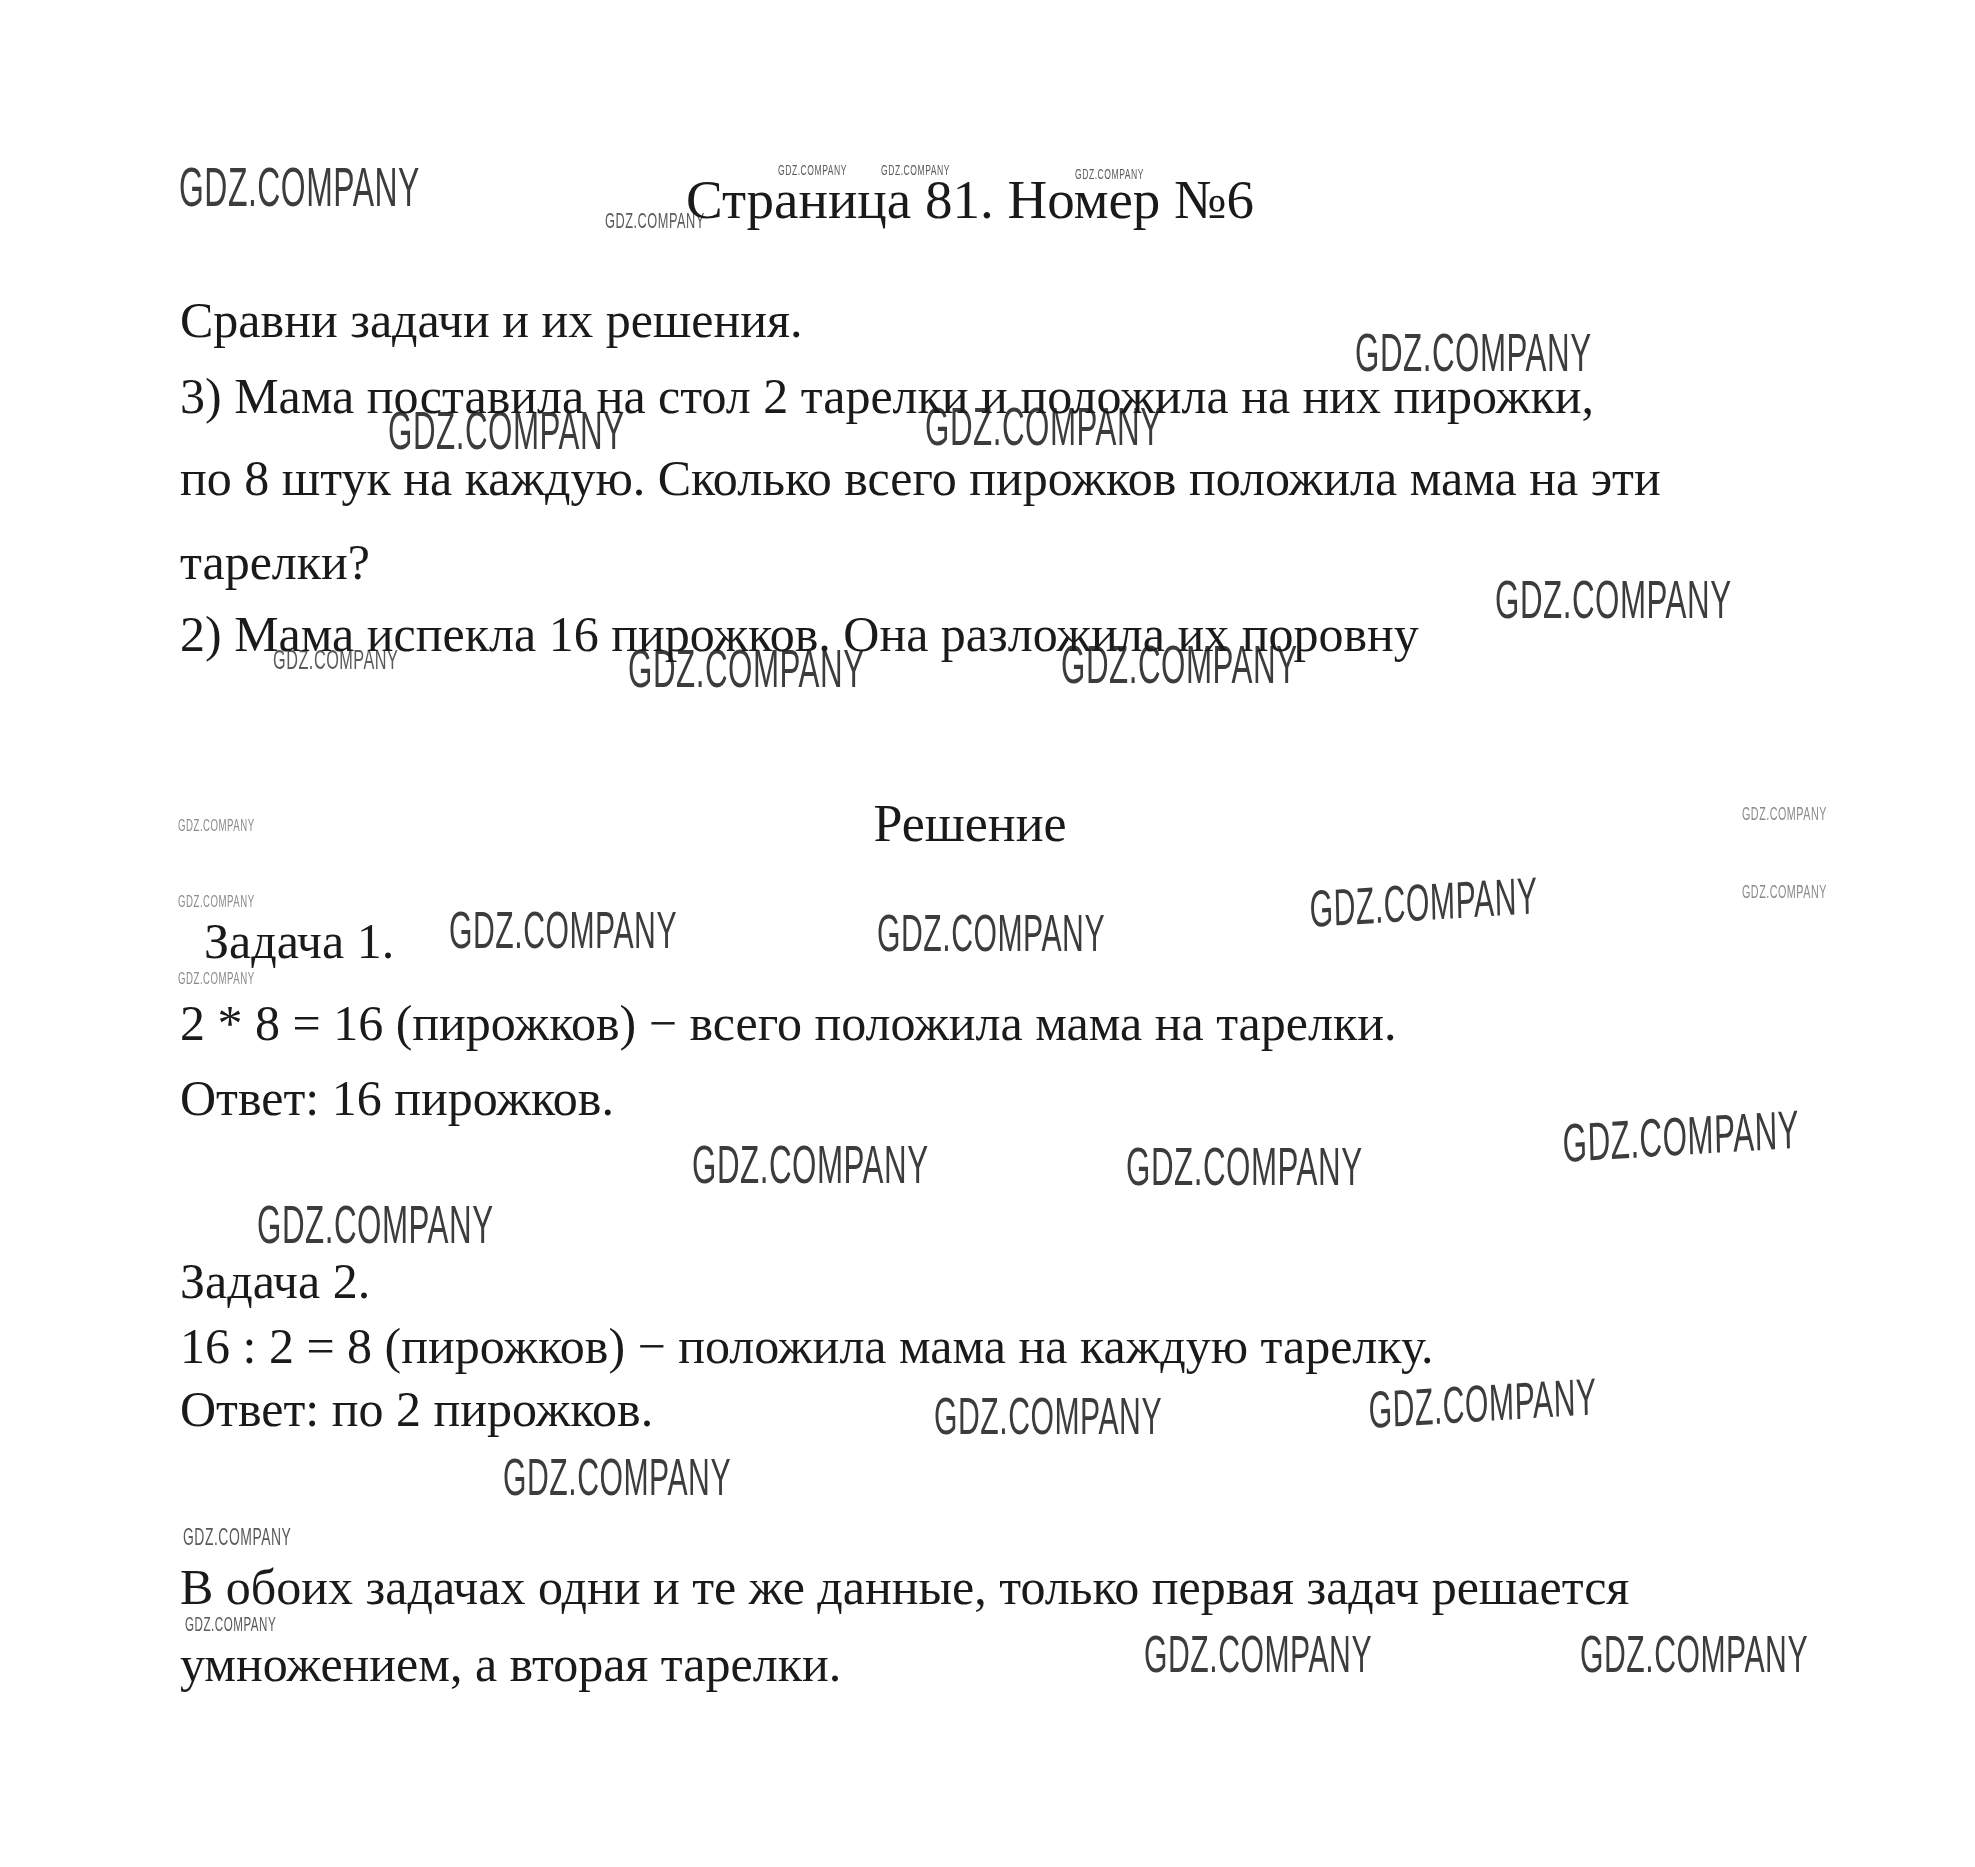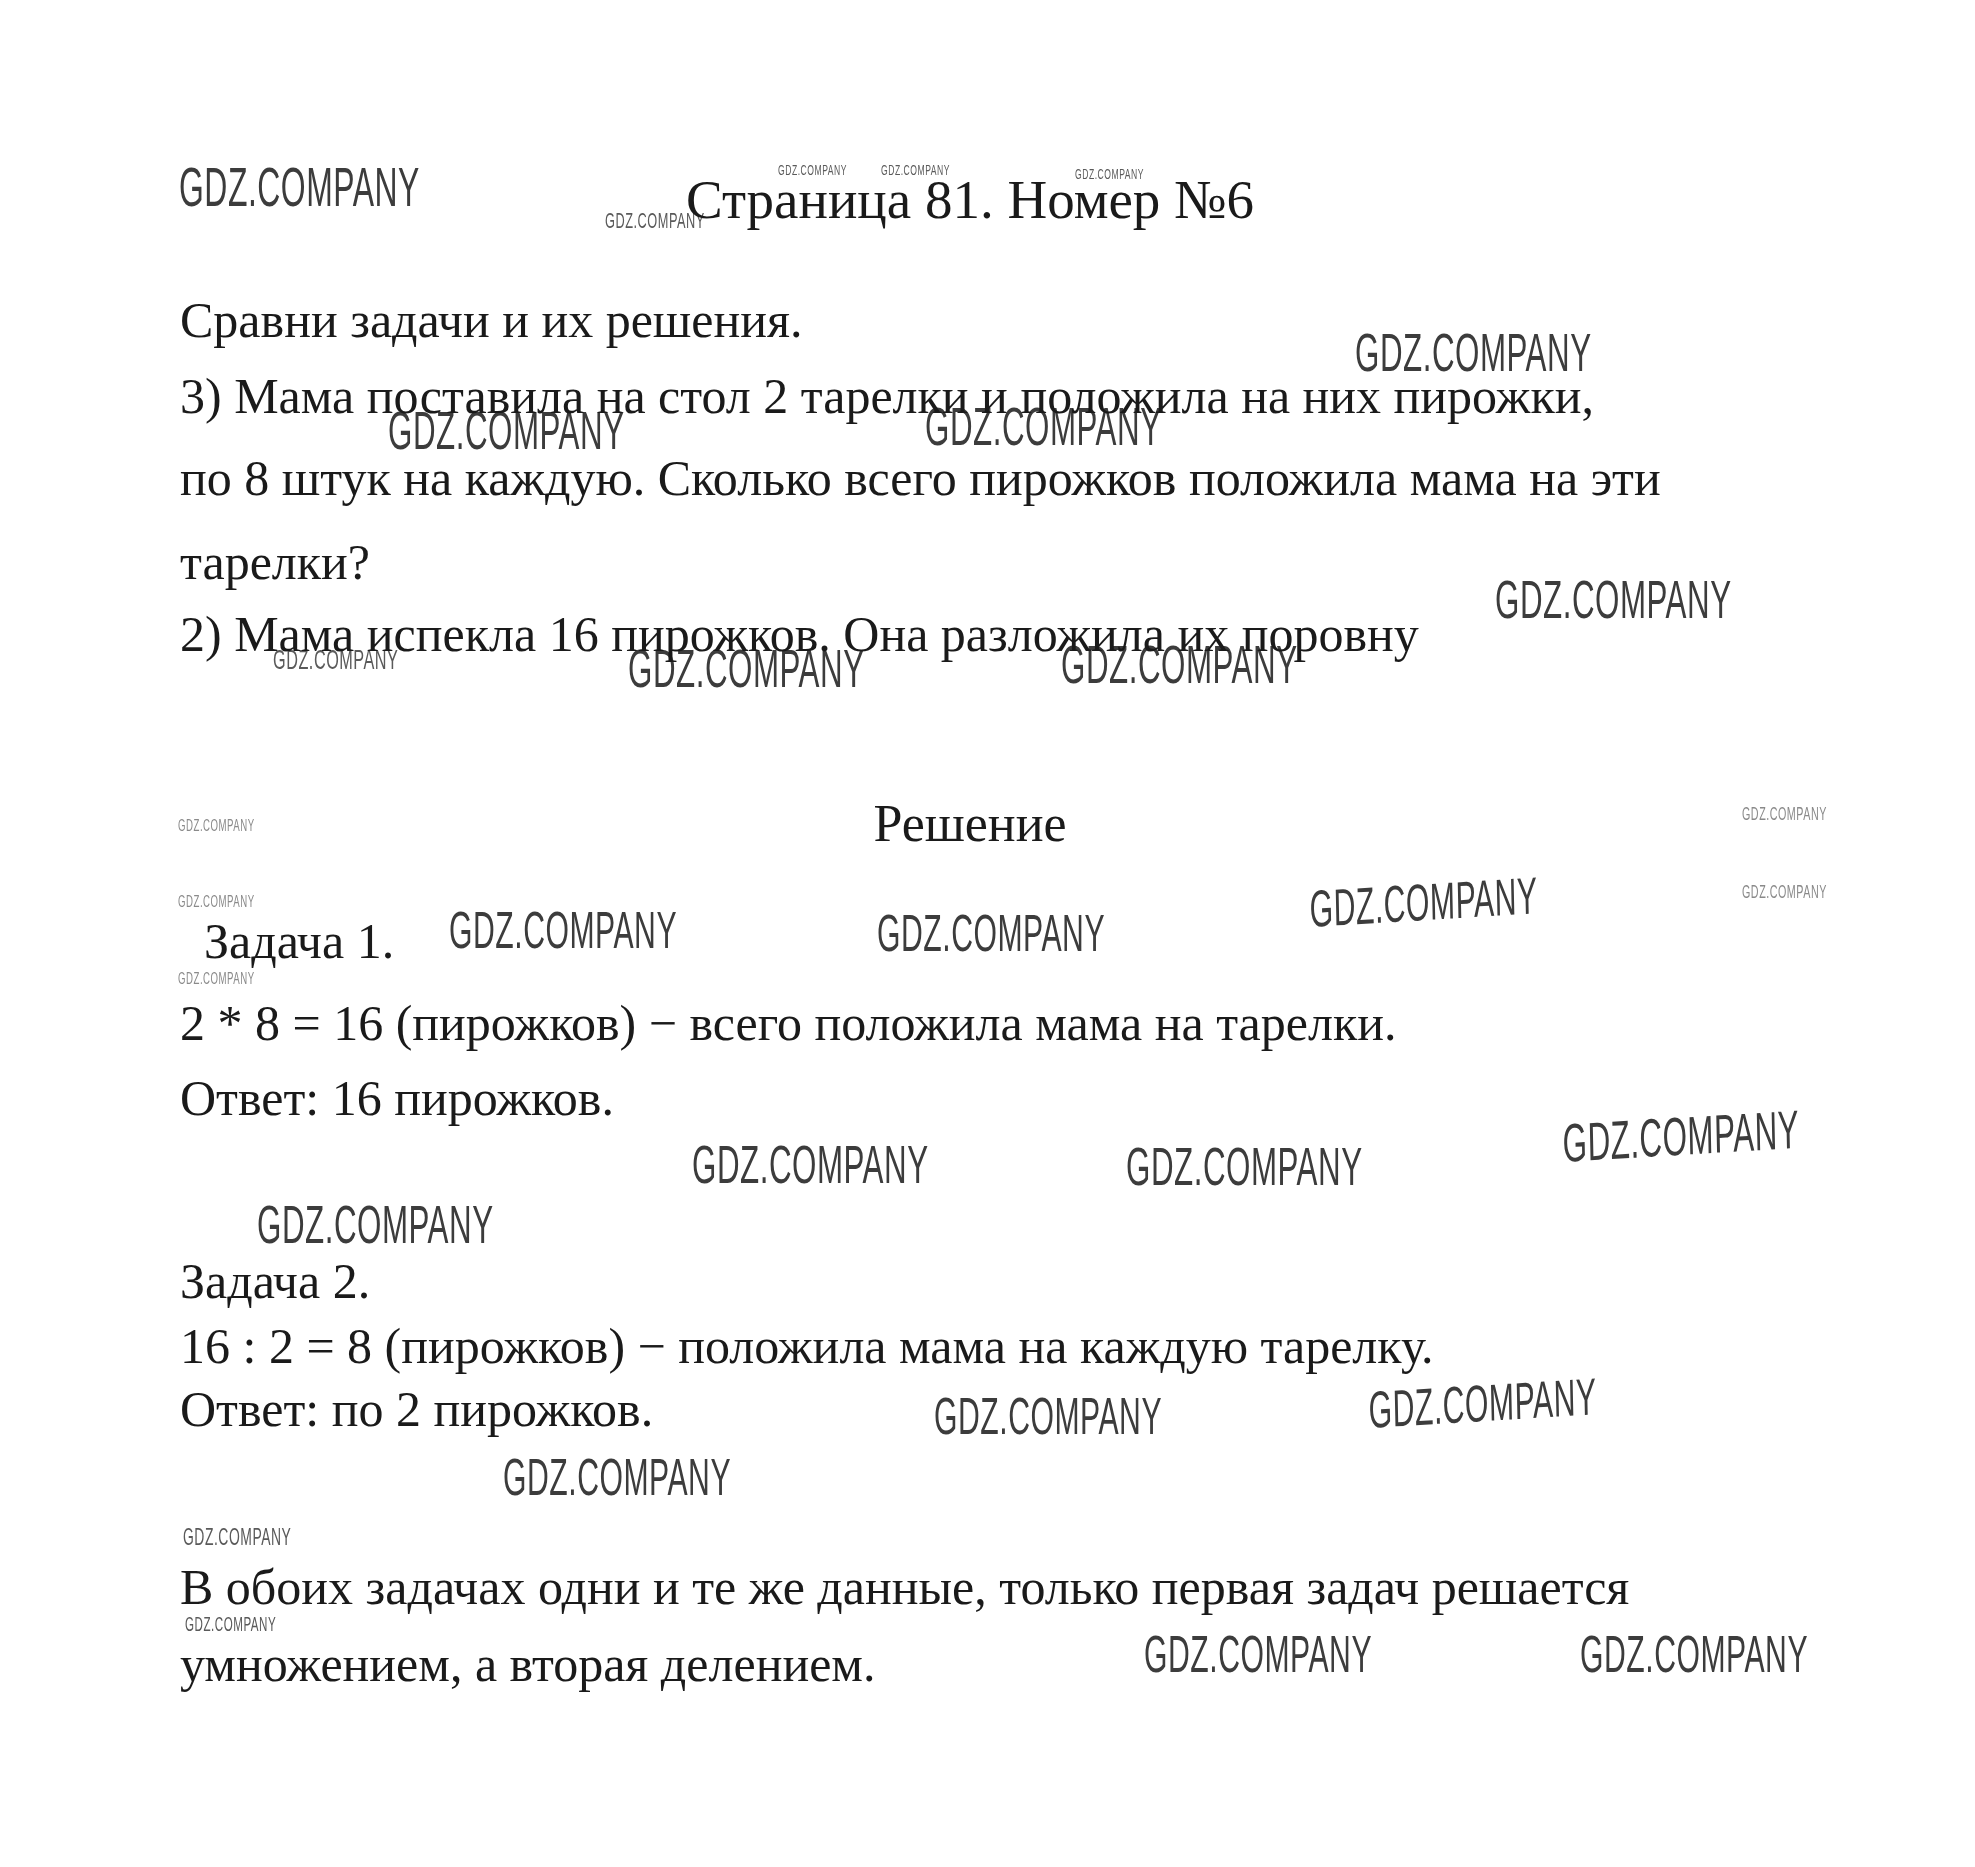--- a/index.html
+++ b/index.html
@@ -59,21 +59,21 @@
 
   <div class="line" style="top:912px;margin-left:24px;">Задача 1.</div>
   <div class="line" style="top:994px;">2 * 8 = 16 (пирожков) − всего положила мама на тарелки.</div>
   <div class="line" style="top:1069px;">Ответ: 16 пирожков.</div>
 
   <div class="line" style="top:1252px;">Задача 2.</div>
   <div class="line" style="top:1317px;">16 : 2 = 8 (пирожков) − положила мама на каждую тарелку.</div>
   <div class="line" style="top:1380px;">Ответ: по 2 пирожков.</div>
 
   <div class="line" style="top:1558px;">В обоих задачах одни и те же данные, только первая задач решается</div>
-  <div class="line" style="top:1635px;">умножением, а вторая делением.</div>
+  <div class="line" style="top:1635px;">умножением, а вторая тарелки.</div>
 
   <span class="wm wm-dark" style="left:179px;  top:155px;  font-size:55px;">GDZ.COMPANY</span>
   <span class="wm wm-mid" style="left:605px;  top:208px;  font-size:22px;">GDZ.COMPANY</span>
   <span class="wm wm-mid" style="left:778px;  top:162px;  font-size:14.8px;">GDZ.COMPANY</span>
   <span class="wm wm-mid" style="left:881px;  top:162px;  font-size:14.8px;">GDZ.COMPANY</span>
   <span class="wm wm-mid" style="left:1075px; top:166px;  font-size:14.8px;">GDZ.COMPANY</span>
 
   <span class="wm wm-dark" style="left:1355px; top:321px;  font-size:54px;">GDZ.COMPANY</span>
   <span class="wm wm-dark" style="left:388px;  top:399px;  font-size:54px;">GDZ.COMPANY</span>
   <span class="wm wm-dark" style="left:925px; top:395px;  font-size:54px;">GDZ.COMPANY</span>

